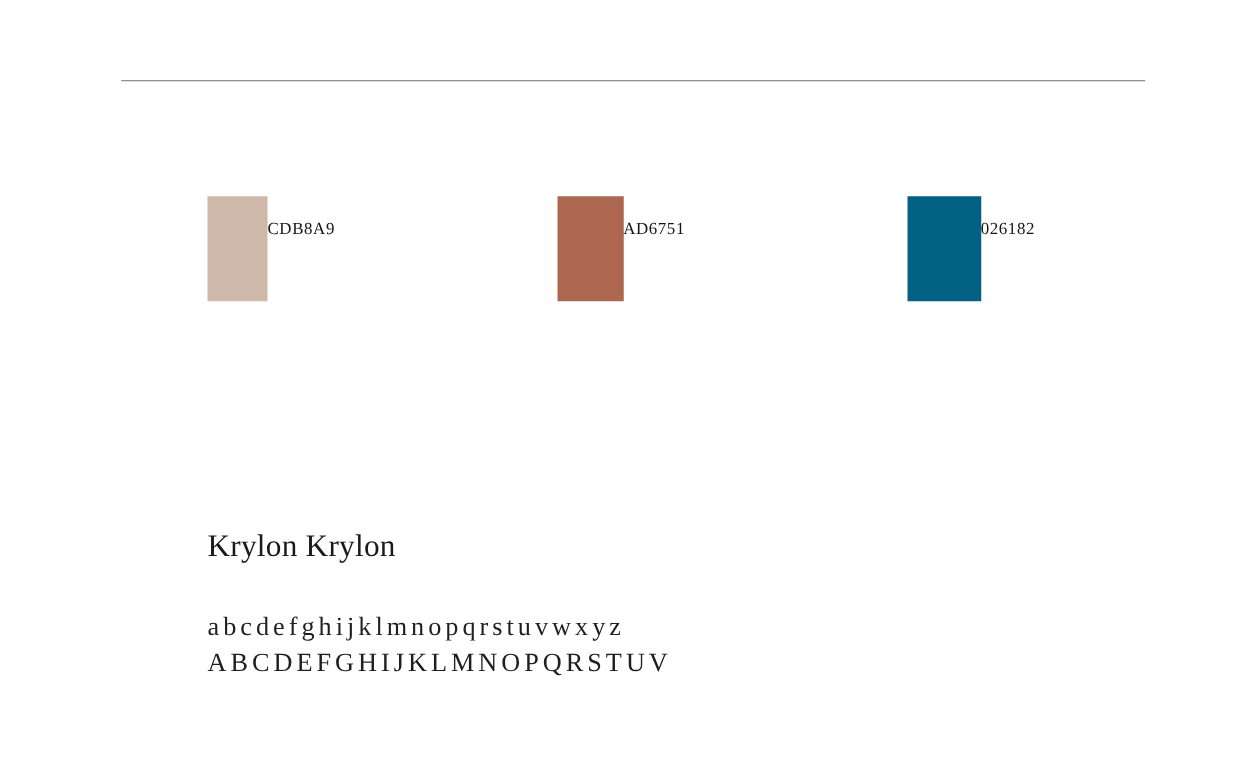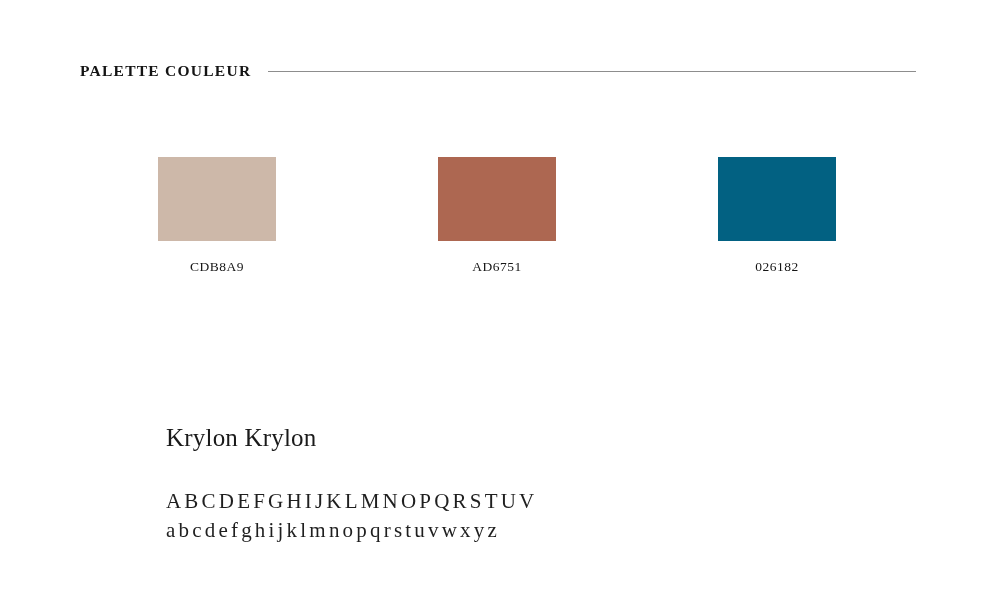--- a/index.html
+++ b/index.html
@@ -57,22 +57,22 @@
     position: absolute;
     left: 166px;
     top: 157px;
     width: 662px;
     display: flex;
     justify-content: space-between;
   }
   .swatch-cell {
     width: 102px;
     display: flex;
-    flex-direction: column;
-    align-items: center;
+    flex-direction: row;
+    align-items: flex-start;
   }
   .swatch-chip {
     width: 118px;
     height: 84px;
   }
   .swatch-label {
     margin-top: 18px;
     font-family: "Liberation Serif", "DejaVu Serif", serif;
     font-size: 13.5px;
     letter-spacing: 0.5px;
@@ -109,21 +109,20 @@
     line-height: 29px;
     white-space: nowrap;
   }
 </style>
 </head>
 <body>
 
 <div class="page">
 
   <div class="section-head palette">
-    <div class="section-title">PALETTE COULEUR</div>
     <div class="rule"></div>
   </div>
 
   <div class="swatch-row">
 
     <div class="swatch-cell">
       <div class="swatch-chip" style="background-color: rgb(205, 184, 169);"></div>
       <div class="swatch-label">CDB8A9</div>
     </div>
 
@@ -139,18 +138,18 @@
     </div>
 
 
   </div>
 
 
   <div class="type-specimen">
     <div class="font-name">Krylon Krylon</div>
 
     <div class="glyph-block">
+      <div class="glyph-line">abcdefghijklmnopqrstuvwxyz</div>
       <div class="glyph-line">ABCDEFGHIJKLMNOPQRSTUV</div>
-      <div class="glyph-line">abcdefghijklmnopqrstuvwxyz</div>
     </div>
   </div>
 
 </div>
 
 </body></html>

